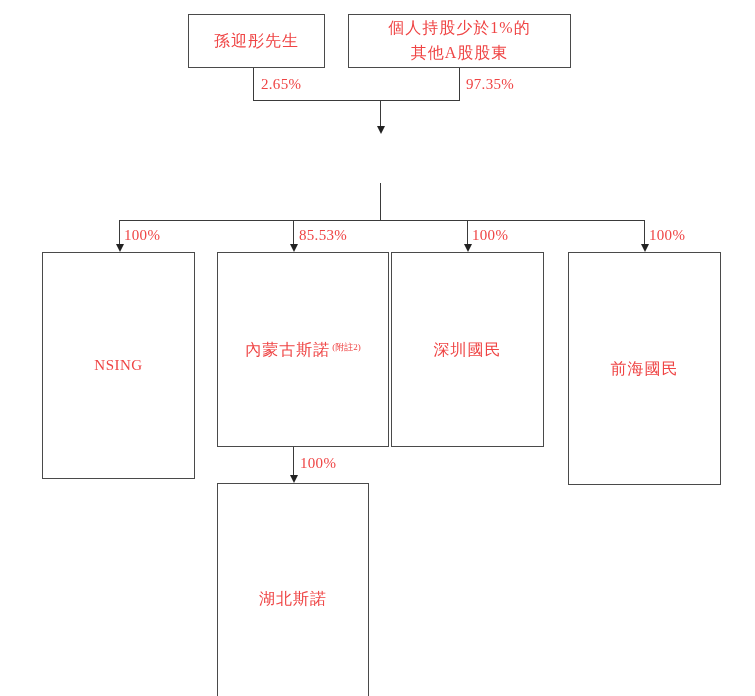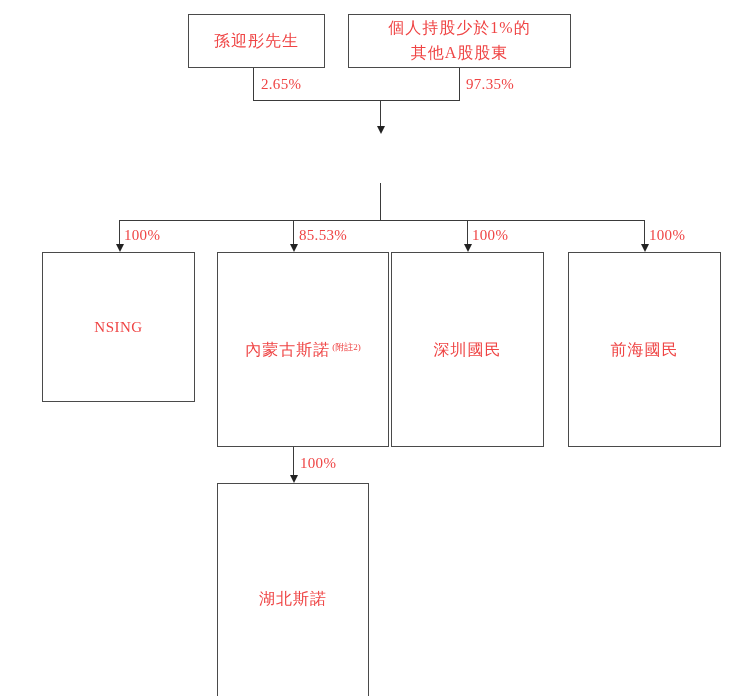--- a/index.html
+++ b/index.html
@@ -106,33 +106,33 @@
   <div class="arrow-down" style="left:464px; top:244px;"></div>
 
   <div class="vline" style="left:644px; top:220px; height:25px;"></div>
   <div class="arrow-down" style="left:641px; top:244px;"></div>
 
   <div class="pct" style="left:124px; top:227px;">100%</div>
   <div class="pct" style="left:299px; top:227px;">85.53%</div>
   <div class="pct" style="left:472px; top:227px;">100%</div>
   <div class="pct" style="left:649px; top:227px;">100%</div>
 
-  <div class="node" style="left:42px; top:252px; width:153px; height:150px;">
+  <div class="node" style="left:42px; top:252px; width:153px; height:227px;">
     <span class="latin">NSING</span>
   </div>
 
   <div class="node" style="left:217px; top:252px; width:172px; height:195px;">
     <span><span>內蒙古斯諾</span><span class="note-sup">(附註2)</span></span>
   </div>
 
   <div class="node" style="left:391px; top:252px; width:153px; height:195px;">
     <span>深圳國民</span>
   </div>
 
-  <div class="node" style="left:568px; top:252px; width:153px; height:195px;">
+  <div class="node" style="left:568px; top:252px; width:153px; height:233px;">
     <span>前海國民</span>
   </div>
 
   <div class="vline" style="left:293px; top:447px; height:29px;"></div>
   <div class="arrow-down" style="left:290px; top:475px;"></div>
   <div class="pct" style="left:300px; top:455px;">100%</div>
 
   <div class="node" style="left:217px; top:483px; width:152px; height:231px;">
     <span>湖北斯諾</span>
   </div>

